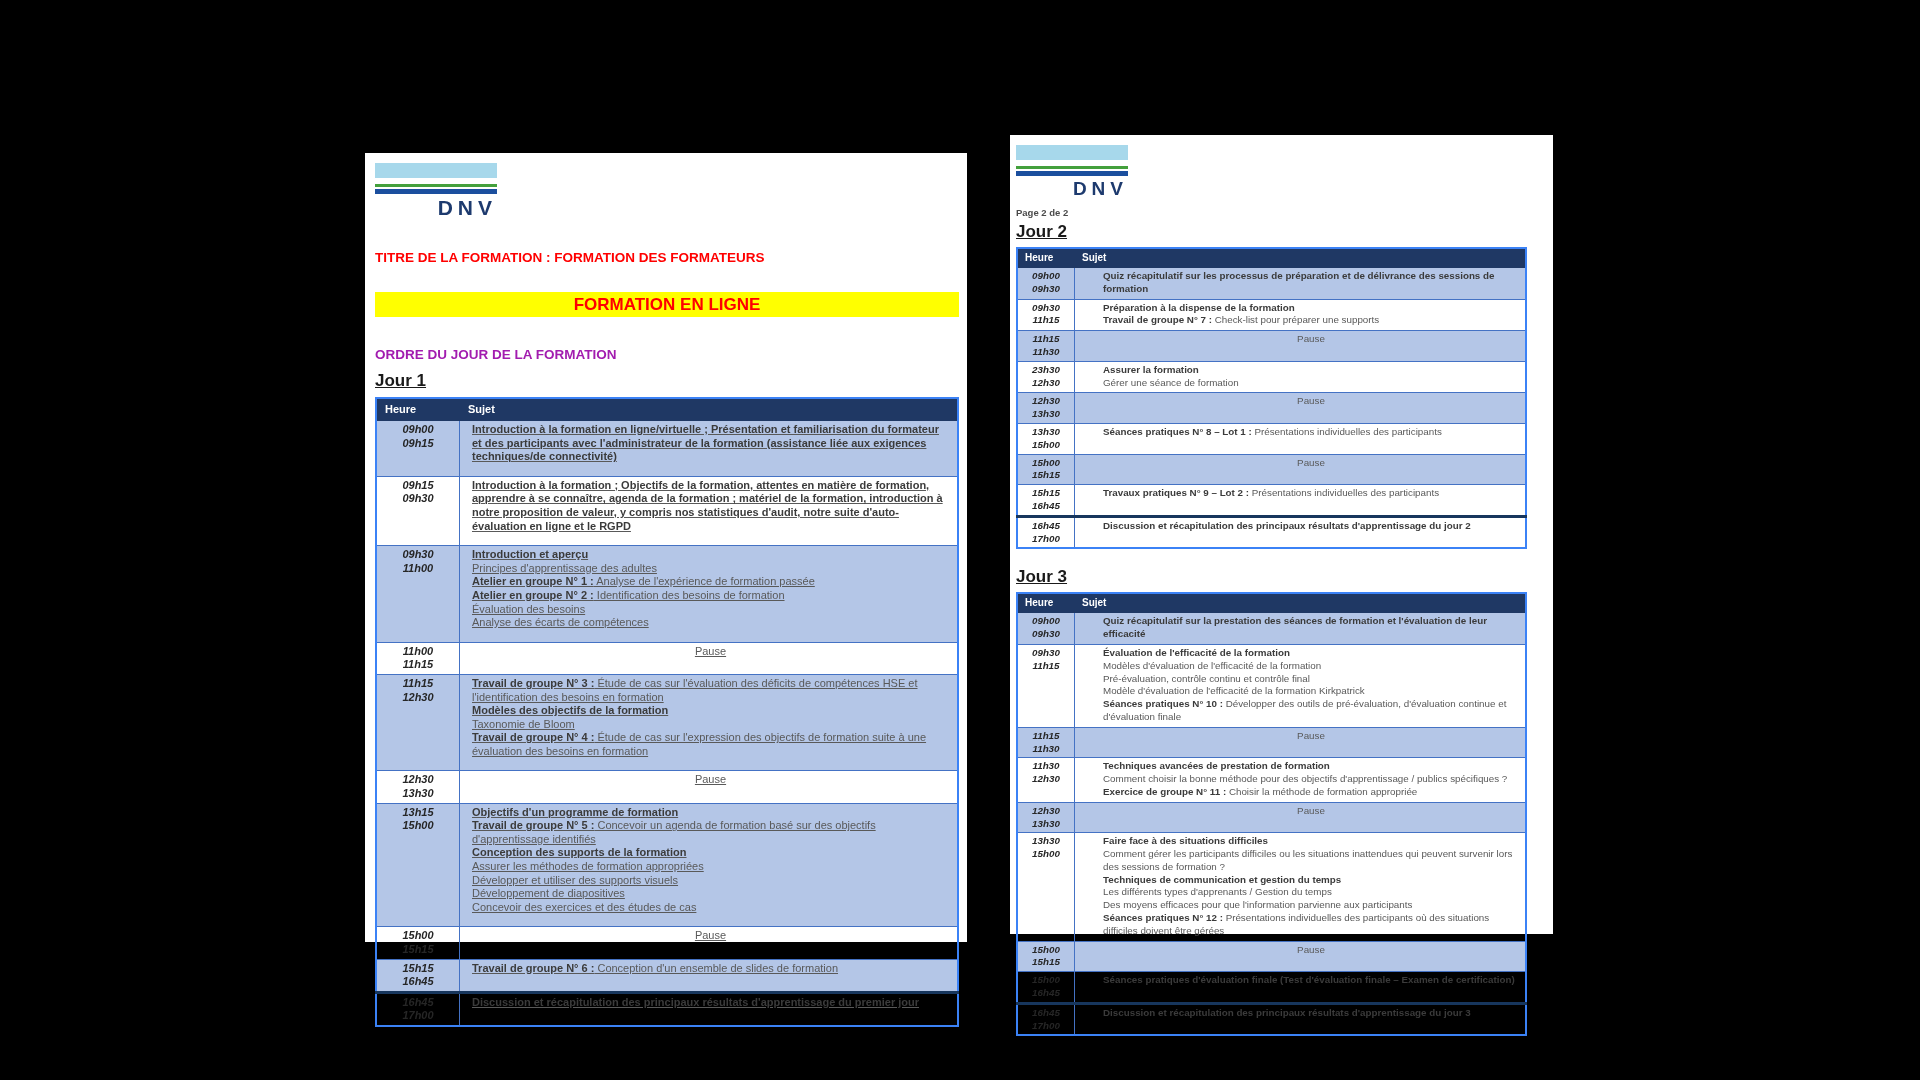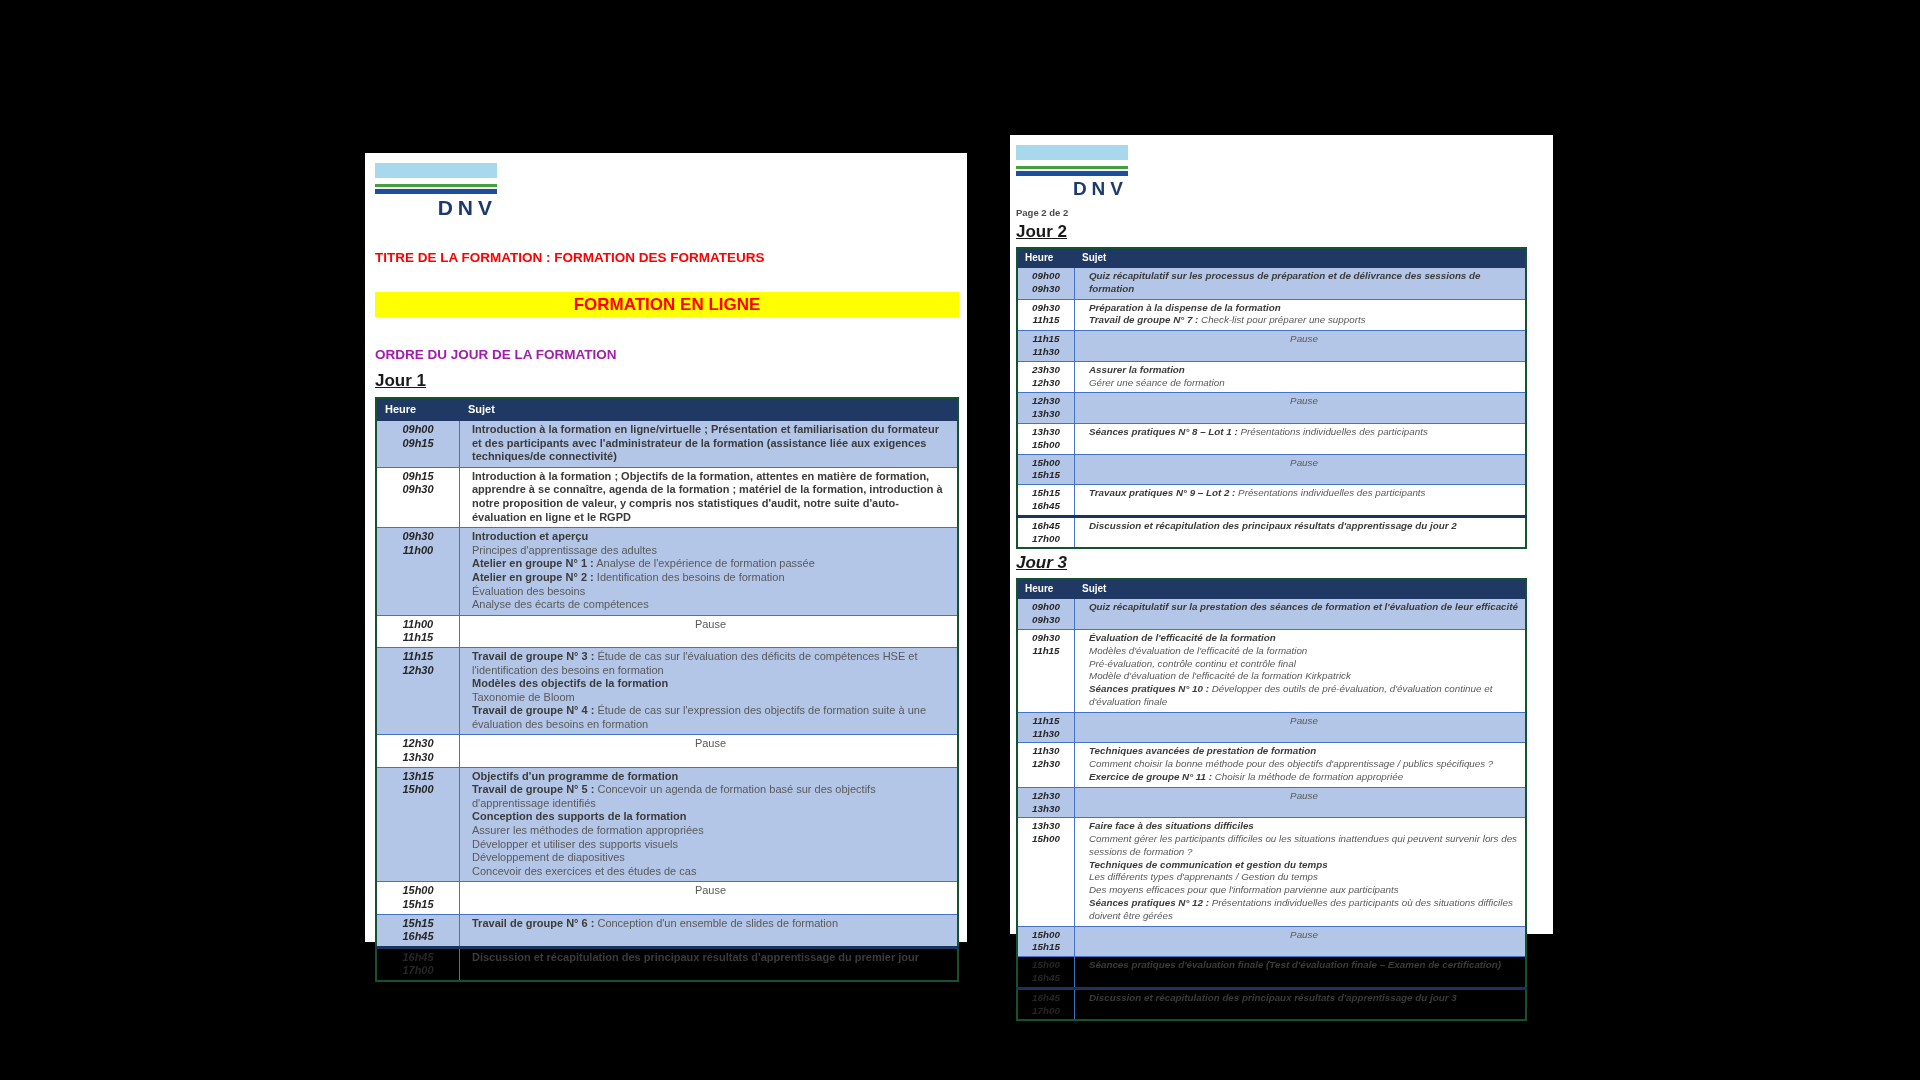--- a/index.html
+++ b/index.html
@@ -25,39 +25,39 @@
   .banner{background:#ffff00;color:#ff0000;font-weight:bold;font-size:17px;
           text-align:center;margin-top:27px;padding:4px 0;line-height:17px;}
   .agenda-heading{color:#a21caf;font-weight:bold;font-size:13.5px;margin-top:30px;}
   .day-label{color:#1a1a1a;font-weight:bold;font-size:17px;margin-top:9px;
              text-decoration:underline;display:inline-block;}
   .page-number{color:#4a4a4a;font-weight:bold;font-size:9.5px;margin-top:7px;}
   #page2 .day-label{margin-top:4px;}
   .tbl-wrap{margin-top:6px;}
   #page2 .tbl-wrap{margin-top:5px;}
   #page2 .tbl-wrap.second{margin-top:5px;}
-  .day3-block{font-style:italic;}
-
-  table.sched{border-collapse:collapse;width:100%;border:2px solid #14532d;}
+  .day3-block{margin-top:14px;}
+
+  table.sched{border-collapse:collapse;width:100%;border:2px solid #3b82f6;}
   table.sched th, table.sched td{border:1px solid #4472c4;vertical-align:top;}
   table.sched thead th{background:#1f3864;color:#ffffff;text-align:left;
           font-weight:bold;border-color:#1f3864;}
   #page1 table.sched thead th{font-size:11px;padding:4px 6px 5px 8px;}
   #page2 table.sched thead th{font-size:10px;padding:3px 5px 4px 7px;}
   #page1 th.th-time{width:68px;}
   #page2 th.th-time{width:44px;}
   #page1 th.th-subj{padding-left:14px;}
   #page2 th.th-subj{padding-left:14px;}
 
   td.time{text-align:center;font-weight:bold;color:#262626;font-style:italic;}
   #page1 td.time{font-size:11px;line-height:13.6px;padding:2px 1px;}
   #page2 td.time{font-size:9.8px;line-height:12.8px;padding:2px 1px;}
   td.subj{color:#595959;}
-  #page1 td.subj{font-size:11px;line-height:13.6px;padding:2px 8px 3px 12px;}
-  #page2 td.subj{font-size:9.8px;line-height:12.8px;padding:2px 6px 3px 14px;font-style:italic;}
+  #page1 td.subj{font-size:11px;line-height:13.6px;padding:2px 8px 12px 12px;text-decoration:underline;}
+  #page2 td.subj{font-size:9.8px;line-height:12.8px;padding:2px 6px 3px 28px;}
   td.subj .b{font-weight:bold;color:#3b3b3b;}
   tr.blue td{background:#b4c6e7;}
   tr.thick-top td{border-top:3px solid #17365d;}
   .pause{text-align:center;}
 </style>
 </head>
 <body>
 
 <div class="page" id="page1">
   <div class="logo">

